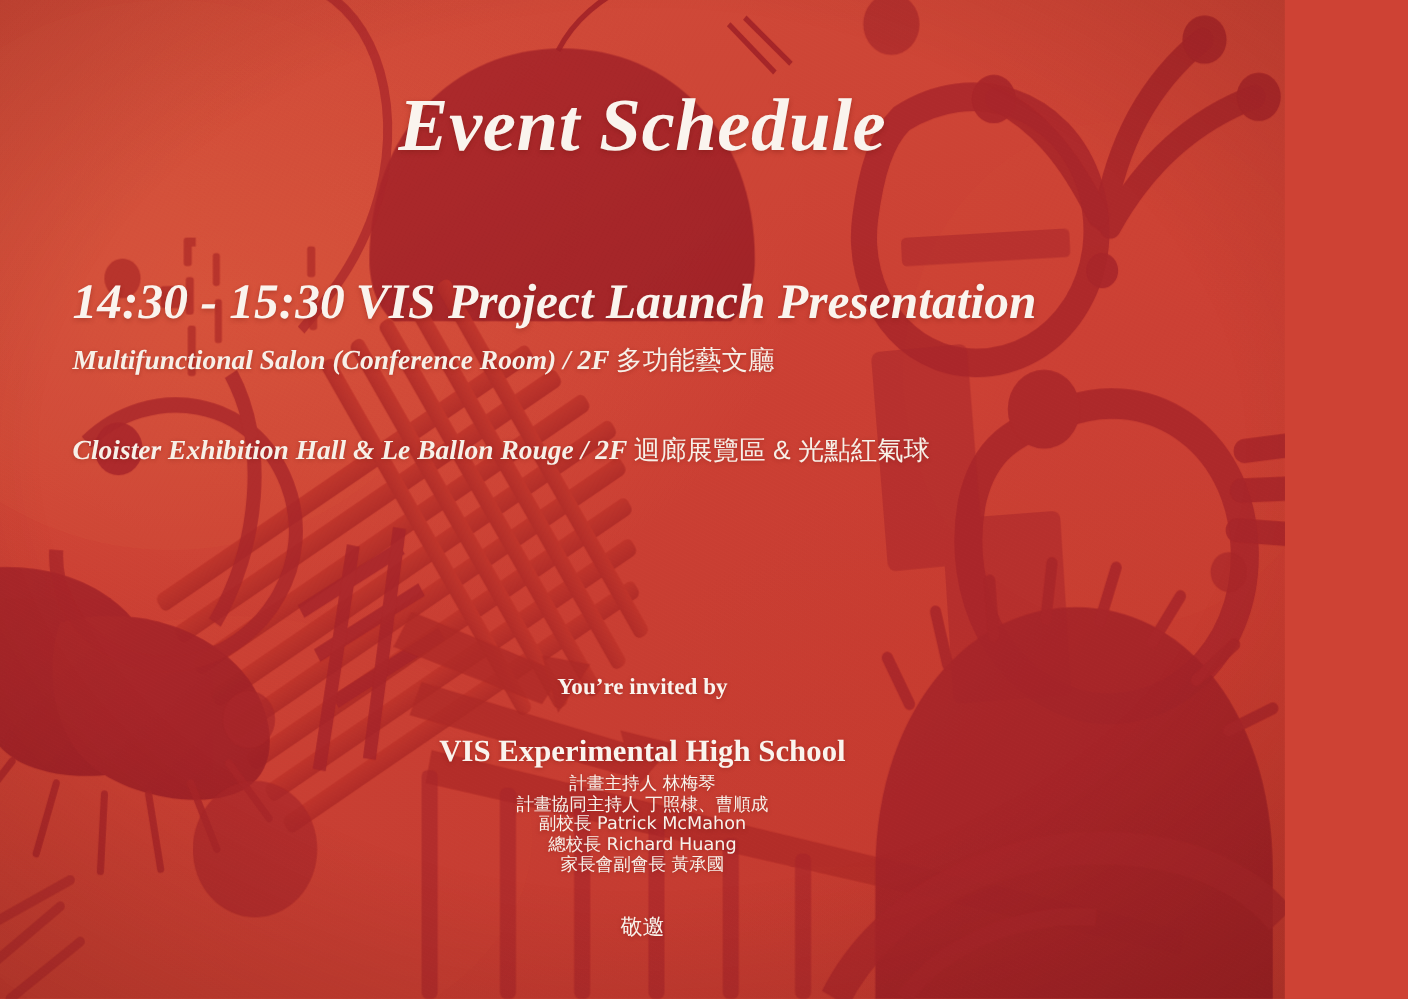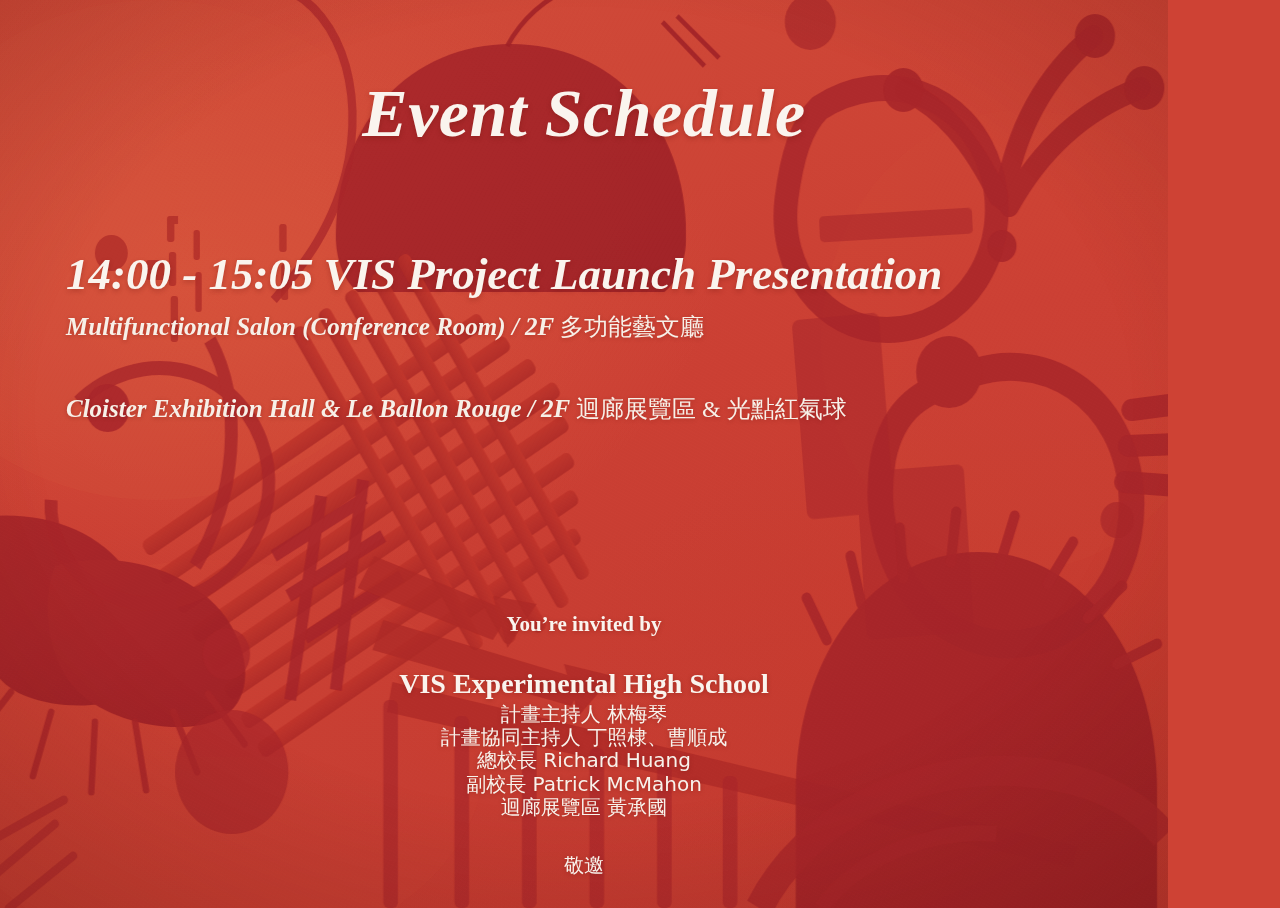--- a/index.html
+++ b/index.html
@@ -78,21 +78,21 @@
   .entry-sub {
     margin-top:11px;
     font-size:25px;
     font-weight:bold;
     font-style:italic;
     color:#F7F0E8;
     white-space:nowrap;
     text-shadow:0 1px 4px rgba(110,22,14,.32);
   }
   .entry-sub .cjk {
-    font-family:Liberation Serif, serif;
+    font-family:Liberation Sans, sans-serif;
     font-style:normal;
     font-weight:normal;
     font-size:24px;
   }
 
   .invite {
     position:absolute;
     left:0; right:0; top:612px;
     text-align:center;
   }
@@ -105,21 +105,21 @@
   .invite-org {
     margin-top:31px;
     font-size:28px;
     font-weight:bold;
     color:#FAF4EE;
     text-shadow:0 1px 4px rgba(110,22,14,.35);
   }
   .invite-list { margin-top:3px; }
   .invite-line {
     font-family:"DejaVu Sans", "Liberation Sans", sans-serif;
-    font-size:20px;
+    font-size:16px;
     line-height:1.16;
     color:#F8F2EB;
     text-shadow:0 1px 4px rgba(110,22,14,.35);
     text-align:center;
   }
   .invite-closing {
     margin-top:33px;
     font-family:"DejaVu Sans", "Liberation Sans", sans-serif;
     font-size:20px;
     color:#F8F2EB;
@@ -314,42 +314,42 @@
   <div id="vignette"></div>
 
   <div id="content">
 
     <h1 class="page-title">Event Schedule</h1>
 
     <div class="schedule">
 
       <div class="entry">
         <div class="entry-head">
-          <span class="entry-time">14:00 - 15:05</span><span class="entry-title">VIS Project Launch Presentation</span>
+          <span class="entry-time">14:30 - 15:30</span><span class="entry-title">VIS Project Launch Presentation</span>
         </div>
         <div class="entry-sub">
           <span>Multifunctional Salon (Conference Room) / 2F </span><span class="cjk">多功能藝文廳</span>
         </div>
       </div>
 
       <div class="entry">
         <div class="entry-sub">
           <span>Cloister Exhibition Hall &amp; Le Ballon Rouge / 2F </span><span class="cjk">迴廊展覽區 &amp; 光點紅氣球</span>
         </div>
       </div>
 
     </div>
 
     <div class="invite">
       <div class="invite-lead">You’re invited by</div>
       <div class="invite-org">VIS Experimental High School</div>
       <div class="invite-list">
         <div class="invite-line">計畫主持人 林梅琴</div>
         <div class="invite-line">計畫協同主持人 丁照棣、曹順成</div>
+        <div class="invite-line">副校長 Patrick McMahon</div>
         <div class="invite-line">總校長 Richard Huang</div>
-        <div class="invite-line">副校長 Patrick McMahon</div>
-        <div class="invite-line">迴廊展覽區 黃承國</div>
+        <div class="invite-line">家長會副會長 黃承國</div>
       </div>
       <div class="invite-closing">敬邀</div>
     </div>
 
   </div>
 </div>
 
 </body></html>

